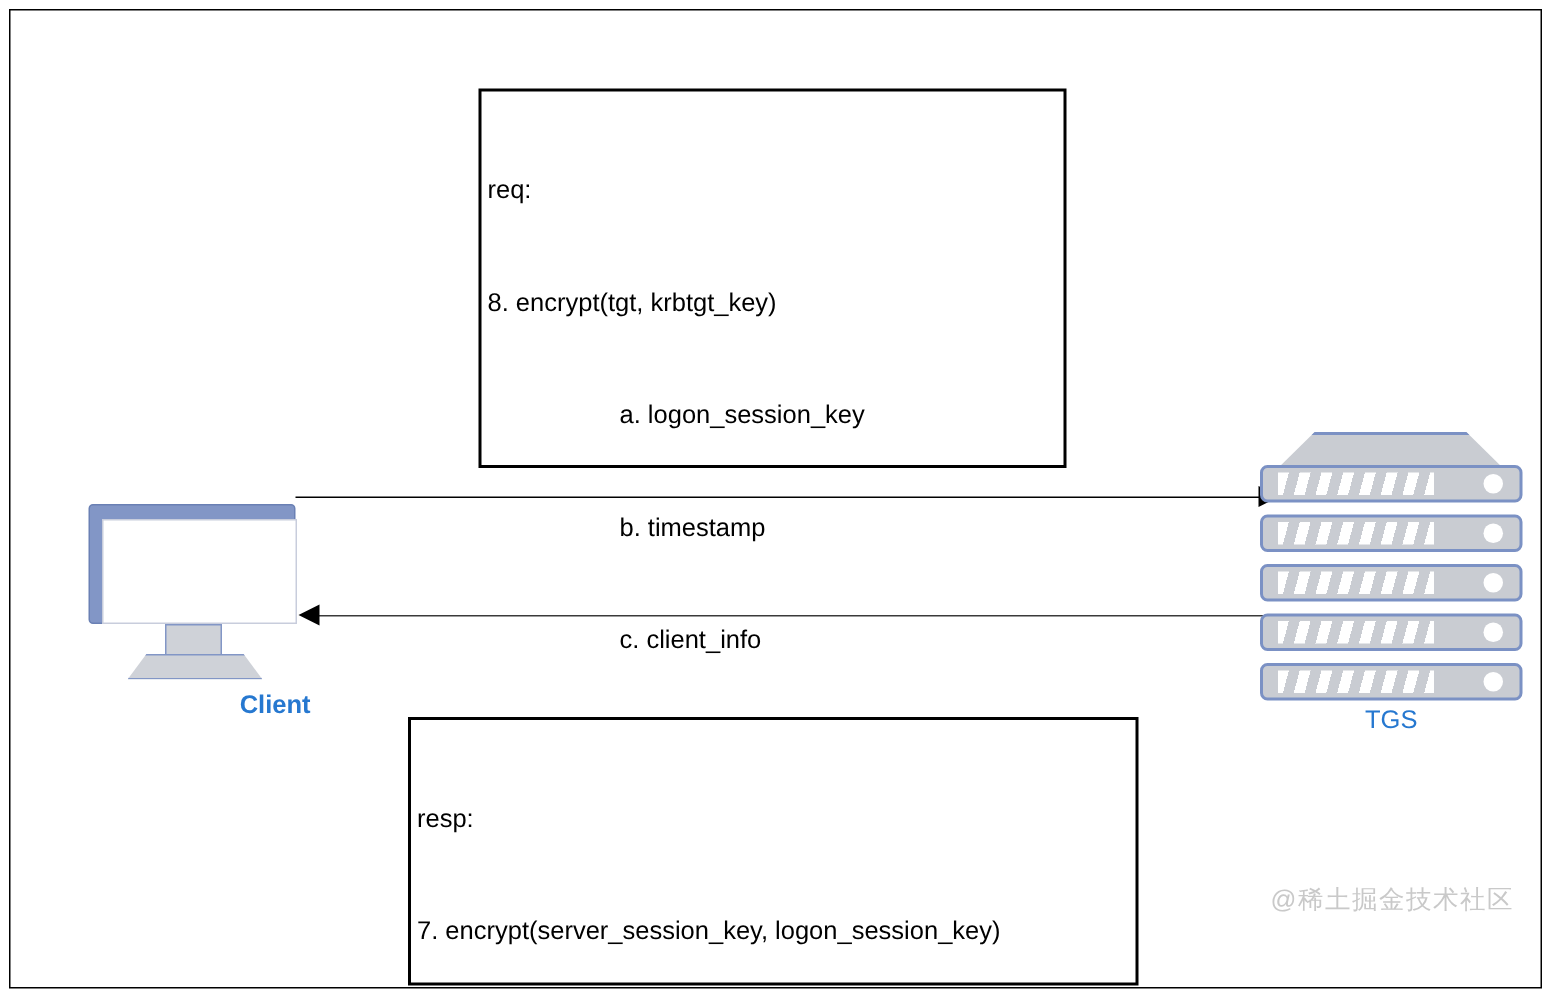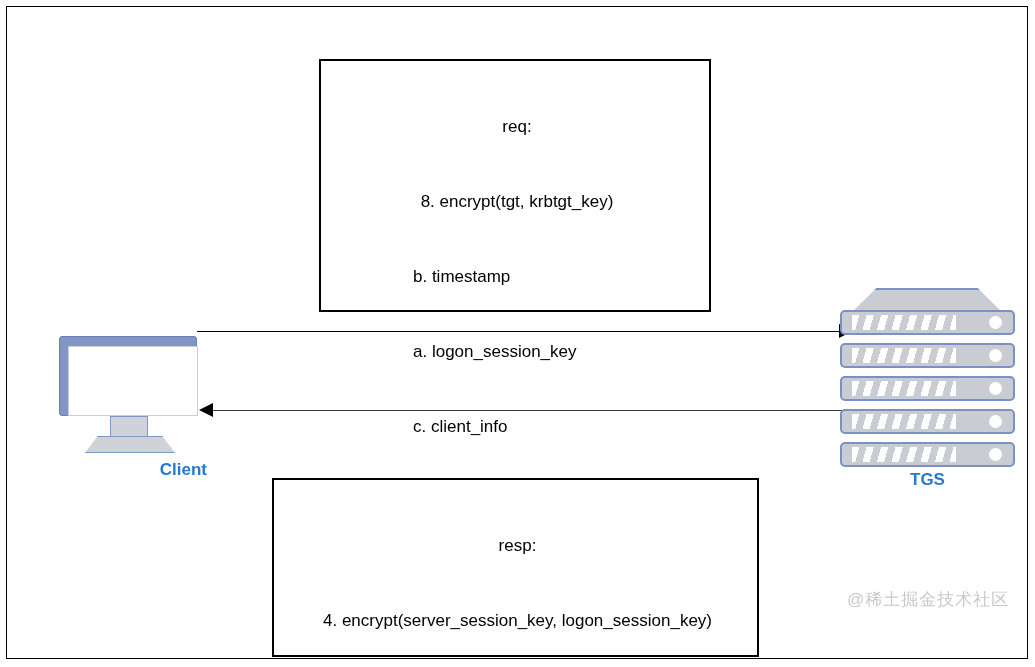--- a/index.html
+++ b/index.html
@@ -47,21 +47,21 @@
   }
   #resp-box {
     left: 265px;
     top: 423px;
     width: 487px;
     height: 179px;
     padding: 3px 0 0 4px;
     margin-top: 48px;
   }
   .msg-line { display: block; }
-  .ind0 { padding-left: 0px; text-align: center; }
+  .ind0 { padding-left: 0px; }
   .ind1 { padding-left: 44px; }
   .ind2 { padding-left: 88px; }
 
   
   #line-req {
     position: absolute;
     left: 190px;
     top: 324px;
     width: 652px;
     height: 1px;
@@ -197,21 +197,21 @@
     border-radius: 50%;
     background: #ffffff;
   }
   #tgs-label {
     position: absolute;
     left: 0px; top: 182px;
     width: 175px;
     text-align: center;
     color: #2678d0;
     font-size: 17px;
-    font-weight: bold;
+    font-weight: normal;
   }
 
   
   #watermark {
     position: absolute;
     left: 840px;
     top: 581px;
     font-size: 17px;
     color: #c9c9c9;
     letter-spacing: 1px;
@@ -219,31 +219,31 @@
   }
 </style>
 </head>
 <body>
 
 <div id="canvas">
 
   <div id="req-box" class="msg-box">
     <span class="msg-line ind0">req:</span>
     <span class="msg-line ind0">8. encrypt(tgt, krbtgt_key)</span>
+    <span class="msg-line ind2">a. logon_session_key</span>
     <span class="msg-line ind2">b. timestamp</span>
-    <span class="msg-line ind2">a. logon_session_key</span>
     <span class="msg-line ind2">c. client_info</span>
     <span class="msg-line ind0">2. encrypt(client_info, logon_session_key)</span>
     
     
   </div>
 
   <div id="resp-box" class="msg-box">
     <span class="msg-line ind0">resp:</span>
-    <span class="msg-line ind0">4. encrypt(server_session_key, logon_session_key)</span>
+    <span class="msg-line ind0">7. encrypt(server_session_key, logon_session_key)</span>
     <span class="msg-line ind0">4. encrypt(server_ticket, server_key)</span>
     
     
     
     
   </div>
 
   <div id="line-req"></div>
   <div id="arrow-req"></div>
 

